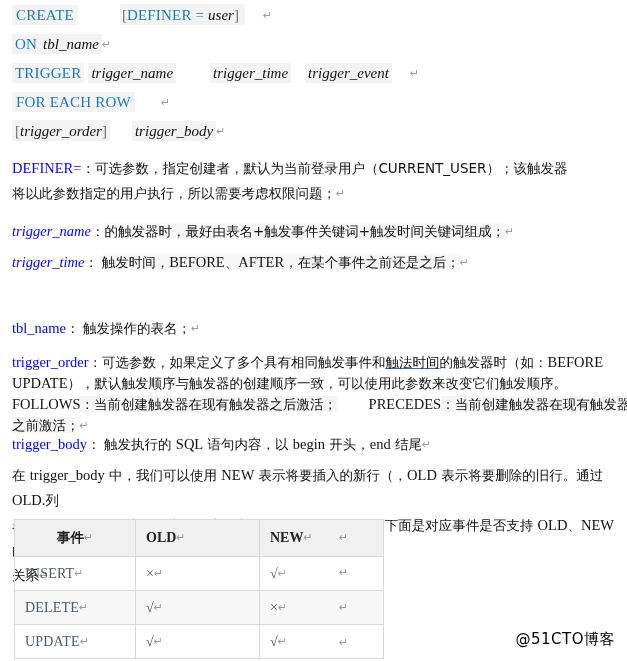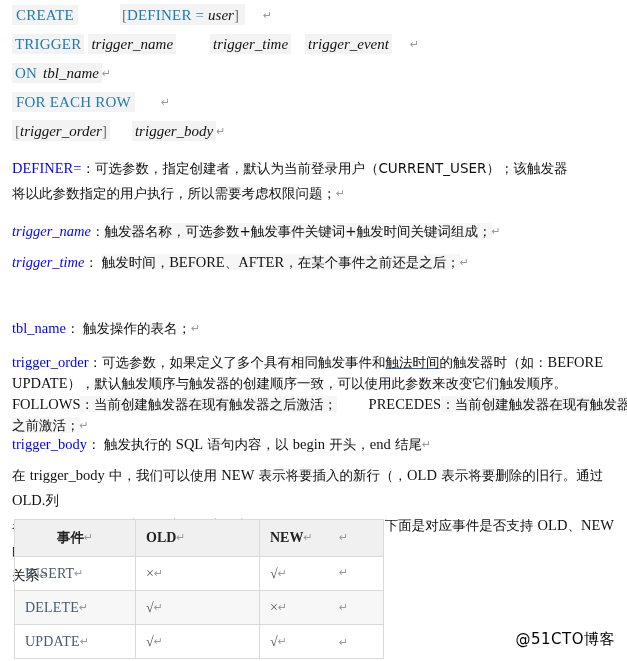--- a/index.html
+++ b/index.html
@@ -146,54 +146,54 @@
       <span class="kw shade" style="padding:2px 4px;">CREATE</span>
       <span style="display:inline-block;width:34px;"></span>
       <span class="shade" style="padding:2px 2px;">
         <span class="brk">[</span><span class="kw">DEFINER</span>&nbsp;<span class="eq">=</span>&nbsp;<span class="ital">user</span><span class="brk">]</span>
       </span>
       <span style="display:inline-block;width:14px;"></span>
       <span class="pilcrow">↵</span>
     </div>
 
     <div class="syn-line">
+      <span class="kw shade" style="padding:2px 3px;">ON</span><span class="ital shade" style="padding:2px 3px;">tbl_name</span><span class="pilcrow">↵</span>
+    </div>
+
+    <div class="syn-line">
       <span class="kw shade" style="padding:2px 3px;">TRIGGER</span>
       <span class="ital shade" style="padding:2px 3px;">trigger_name</span>
       <span style="display:inline-block;width:26px;"></span>
       <span class="ital shade" style="padding:2px 3px;">trigger_time</span>
       <span style="display:inline-block;width:6px;"></span>
       <span class="ital shade" style="padding:2px 3px;">trigger_event</span>
       <span style="display:inline-block;width:10px;"></span>
       <span class="pilcrow">↵</span>
     </div>
 
     <div class="syn-line">
-      <span class="kw shade" style="padding:2px 3px;">ON</span><span class="ital shade" style="padding:2px 3px;">tbl_name</span><span class="pilcrow">↵</span>
-    </div>
-
-    <div class="syn-line">
       <span class="kw shade" style="padding:2px 4px;">FOR EACH ROW</span>
       <span style="display:inline-block;width:18px;"></span>
       <span class="pilcrow">↵</span>
     </div>
 
     <div class="syn-line">
       <span class="shade" style="padding:2px 3px;"><span class="brk">[</span><span class="ital">trigger_order</span><span class="brk">]</span></span>
       <span style="display:inline-block;width:14px;"></span>
       <span class="ital shade" style="padding:2px 3px;">trigger_body</span><span class="pilcrow">↵</span>
     </div>
   </div>
 
   <div id="b-definer" class="def">
     <span class="term-blue en">DEFINER=</span><span class="cn">：</span><span class="cn">可选参数，指定创建者，默认为当前登录用户（CURRENT_USER）；该触发器</span><br>
     <span class="cn">将以此参数指定的用户执行，所以需要考虑权限问题；</span><span class="pilcrow">↵</span>
   </div>
 
   <div id="b-tname" class="def">
-    <span class="term-blue en it">trigger_name</span><span class="cn">：</span><span class="cn shade2">触发器名称，可选参数+触发事件关键词+触发时间关键词组成；</span><span class="pilcrow">↵</span>
+    <span class="term-blue en it">trigger_name</span><span class="cn">：</span><span class="cn shade2">的触发器时，最好由表名+触发事件关键词+触发时间关键词组成；</span><span class="pilcrow">↵</span>
   </div>
 
   <div id="b-ttime" class="def">
     <span class="term-blue en it">trigger_time</span><span class="cn">：</span>&nbsp;<span class="cn shade2">触发时间，</span><span class="en shade2">BEFORE</span><span class="cn shade2">、</span><span class="en shade2">AFTER</span><span class="cn shade2">，在某个事件之前还是之后；</span><span class="pilcrow">↵</span>
   </div>
 
 
   <div id="b-tblname" class="def">
     <span class="term-blue en">tbl_name</span><span class="cn">：</span>&nbsp;<span class="cn">触发操作的表名；</span><span class="pilcrow">↵</span>
   </div>

